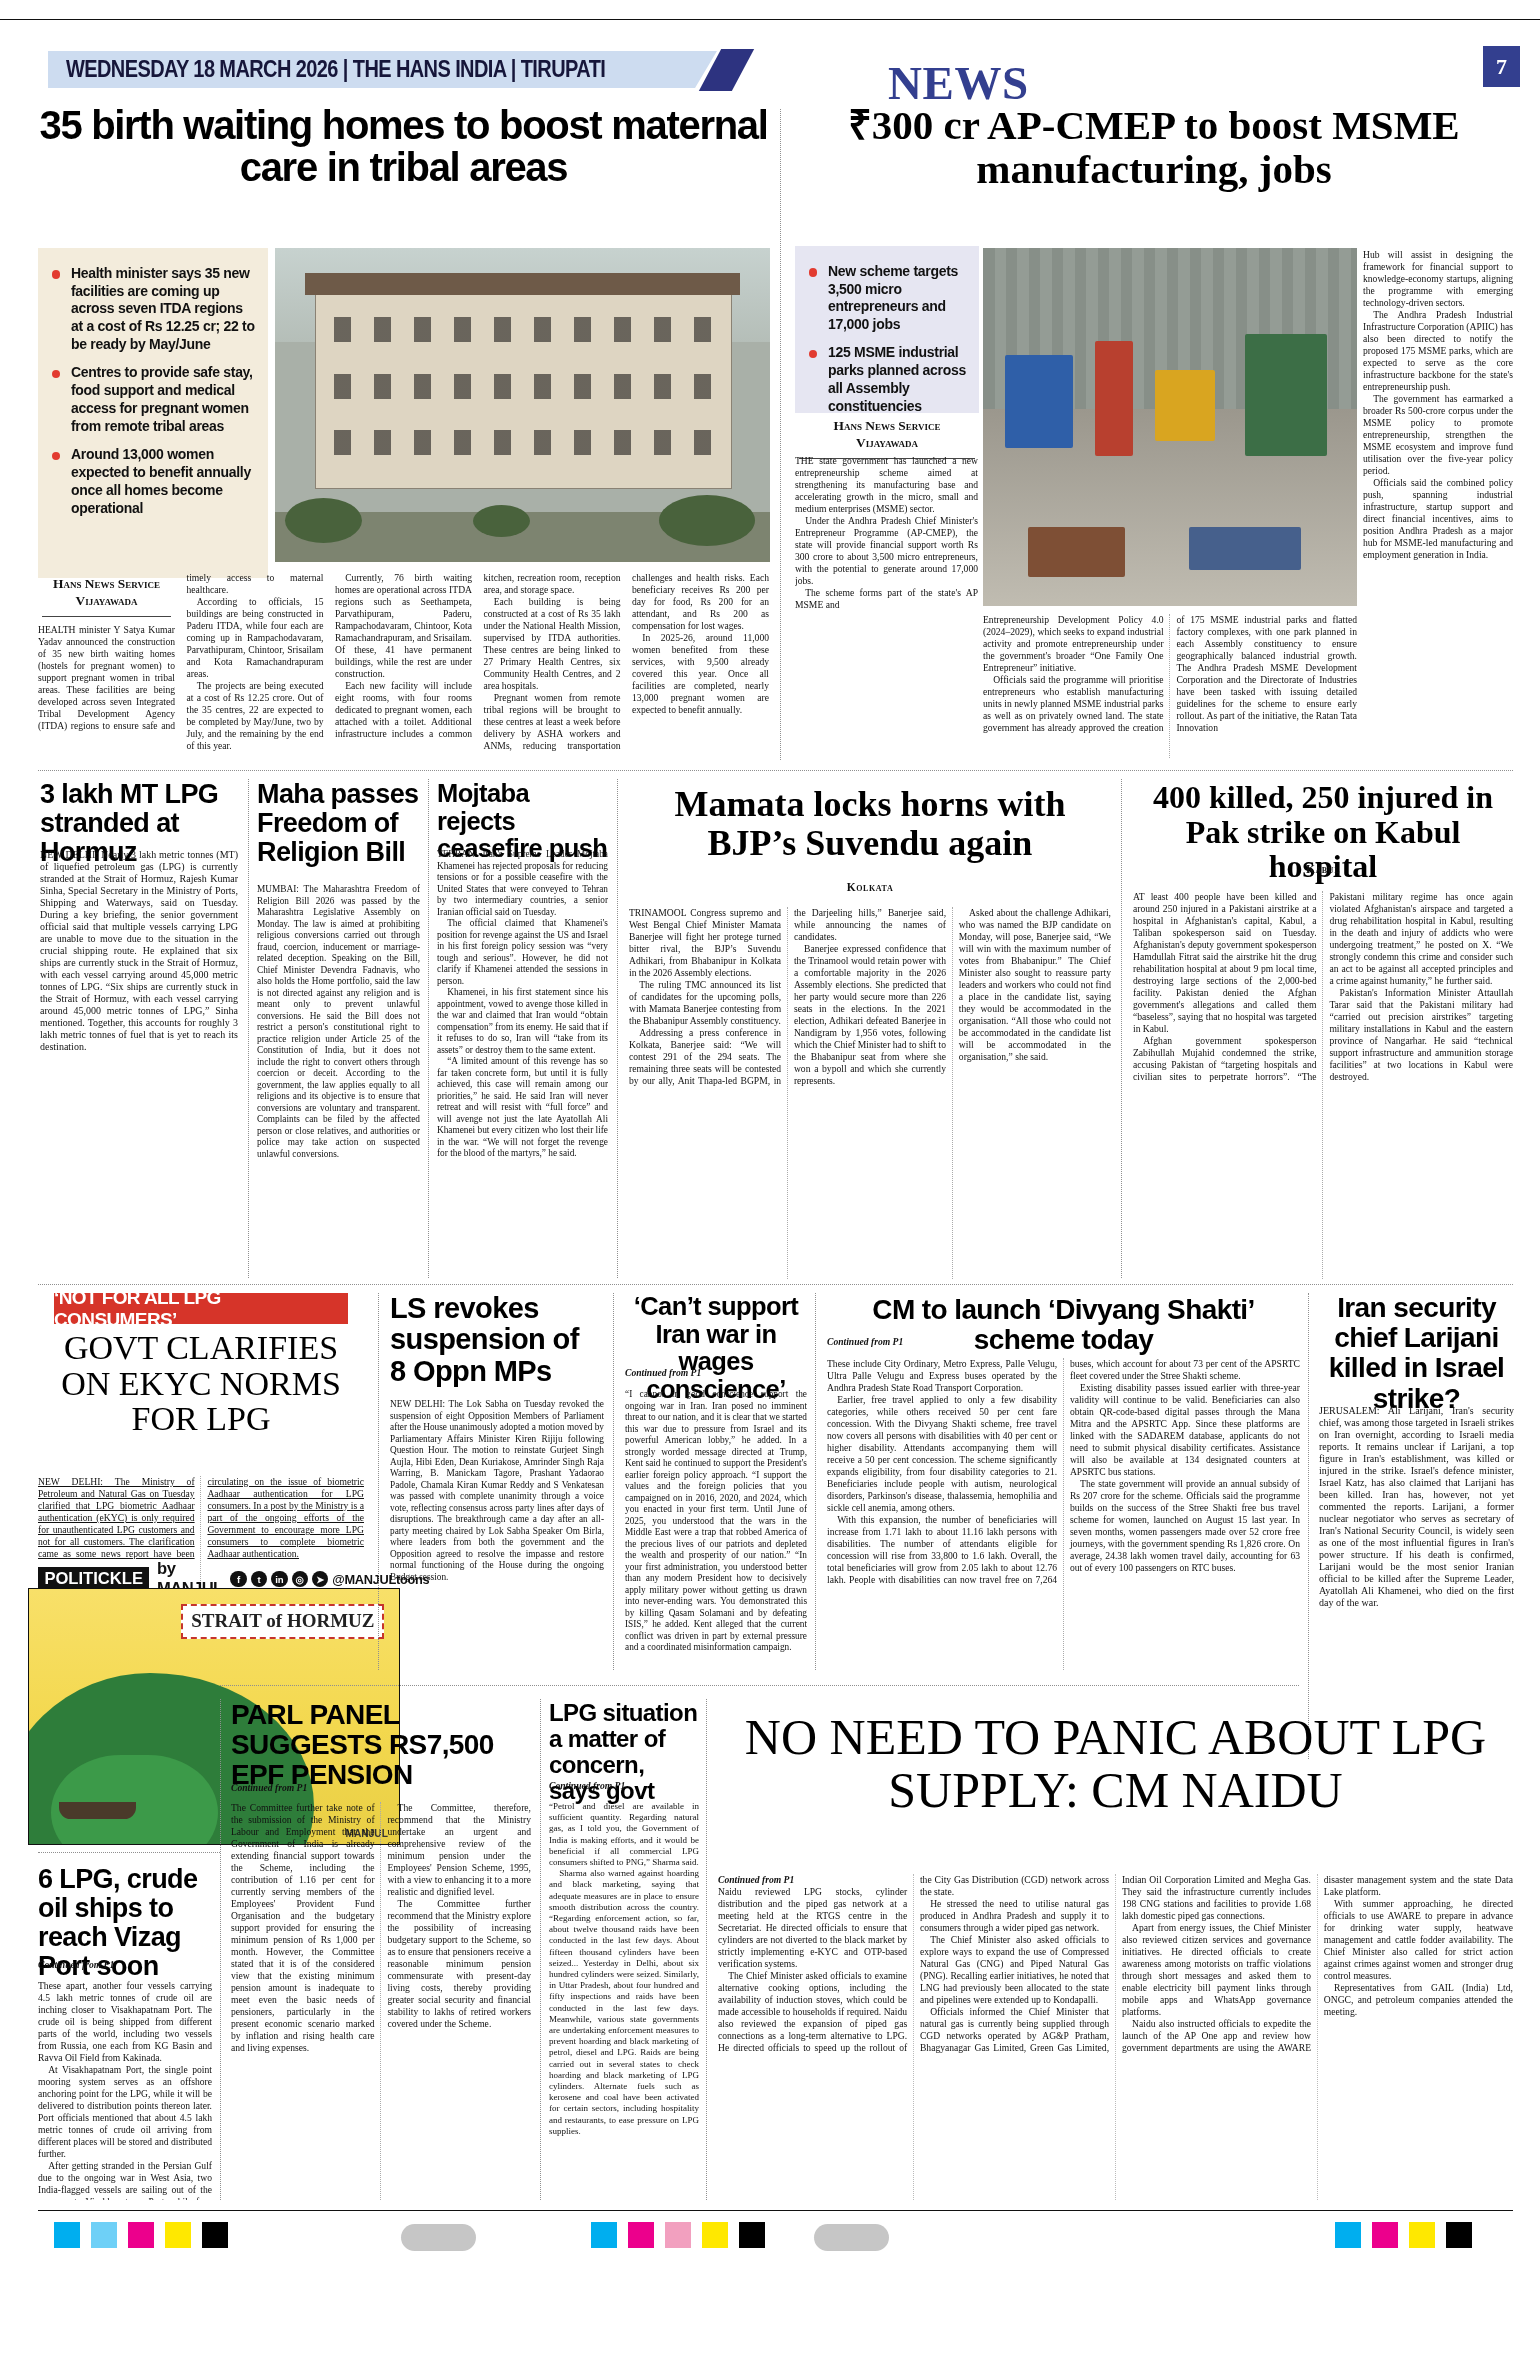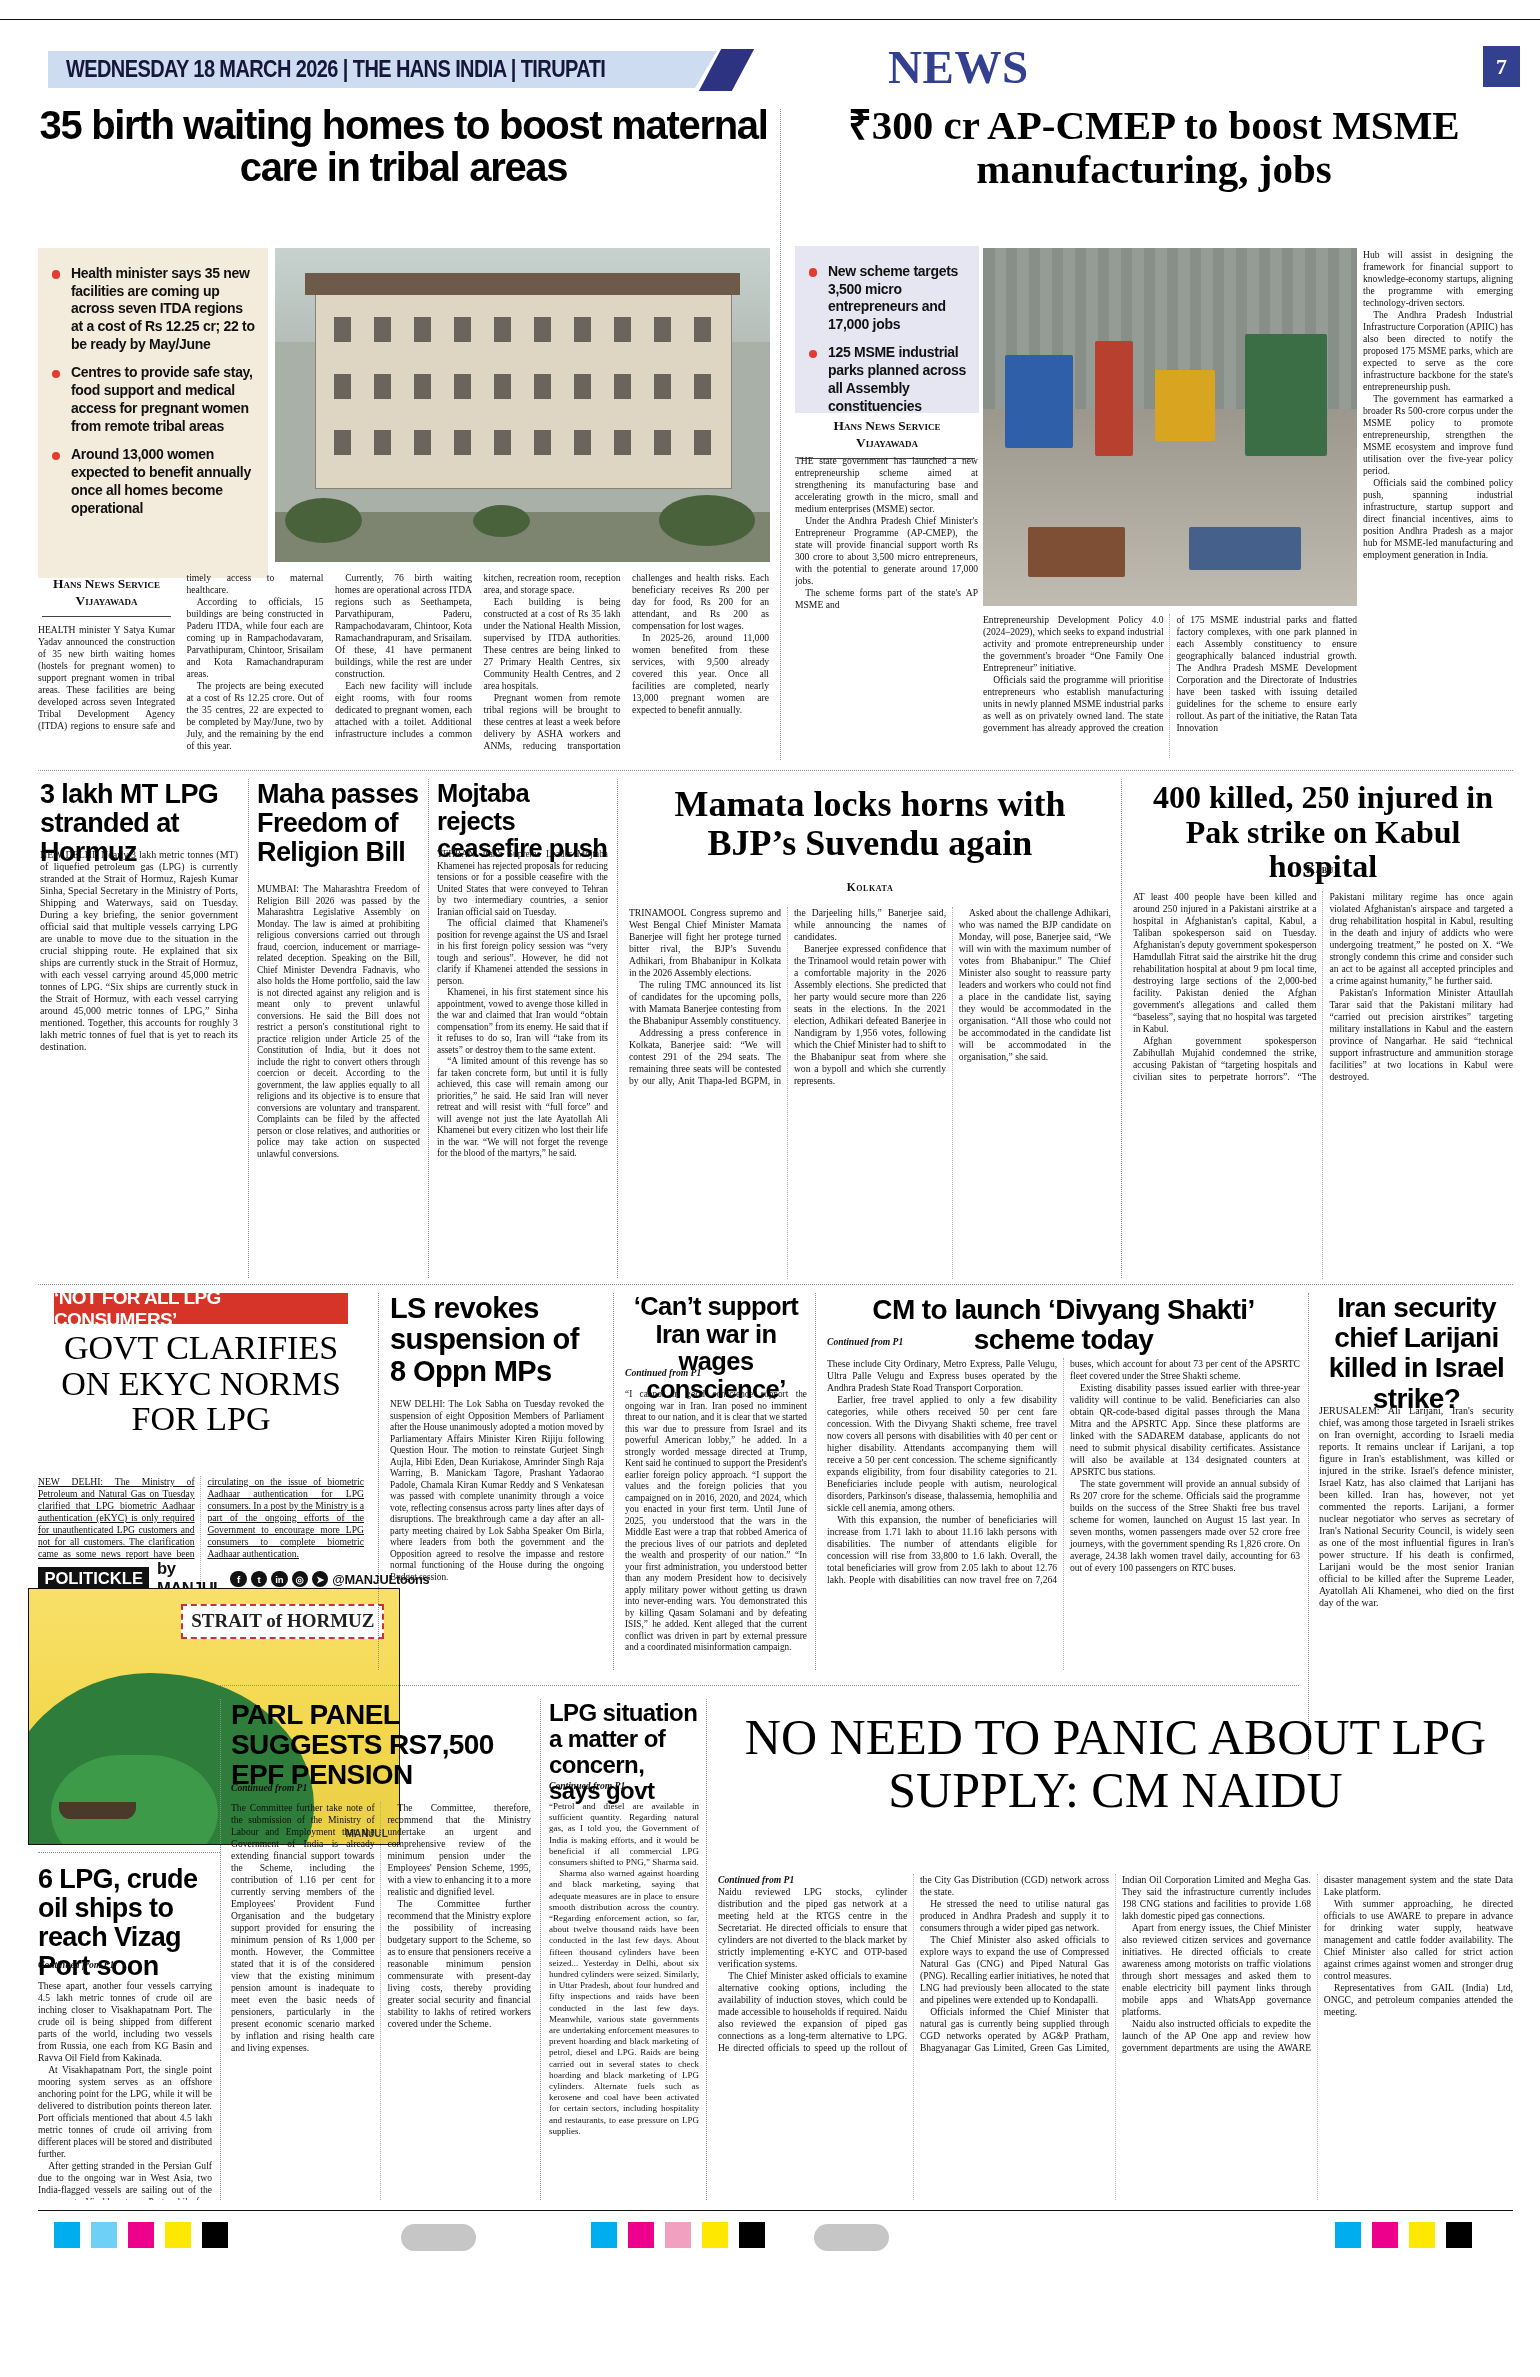--- a/index.html
+++ b/index.html
@@ -6,21 +6,21 @@
   #page{position:relative;width:1541px;height:2377px;background:#fff;color:#111;
         font-family:"Liberation Serif",serif;overflow:hidden;}
   .abs{position:absolute;}
   
   .mast-bar{background:#cddcf0;clip-path:polygon(0 0,100% 0,calc(100% - 22px) 100%,0 100%);
             display:flex;align-items:center;padding-left:18px;}
   .mast-bar span{font-family:"Liberation Sans",sans-serif;font-weight:700;font-size:20px;
                  letter-spacing:-0.6px;color:#16163a;transform:scaleY(1.15);}
   .mast-stripe{background:#2d3380;transform:skewX(-28deg);}
   .news-title{font-family:"Liberation Serif",serif;font-weight:700;font-size:47px;color:#333f8f;
-              letter-spacing:0.6px;}
+              letter-spacing:0.6px;margin-top:16px;}
   .pagebox{background:#333f8f;color:#fff;font-family:"Liberation Serif",serif;font-weight:700;
            font-size:22px;display:flex;align-items:center;justify-content:center;}
   .topline{border-top:1.9px solid #111;}
   
   .hdot{border-top:1.3px dotted #8f8f8f;}
   .vdot{border-left:1.3px dotted #8f8f8f;}
   .hsolid{border-top:1.9px solid #111;}
   
   .h-sansc{font-family:Liberation Sans, sans-serif;font-weight:700;color:#000;text-align:center;
            letter-spacing:-1.3px;line-height:1.04;}

